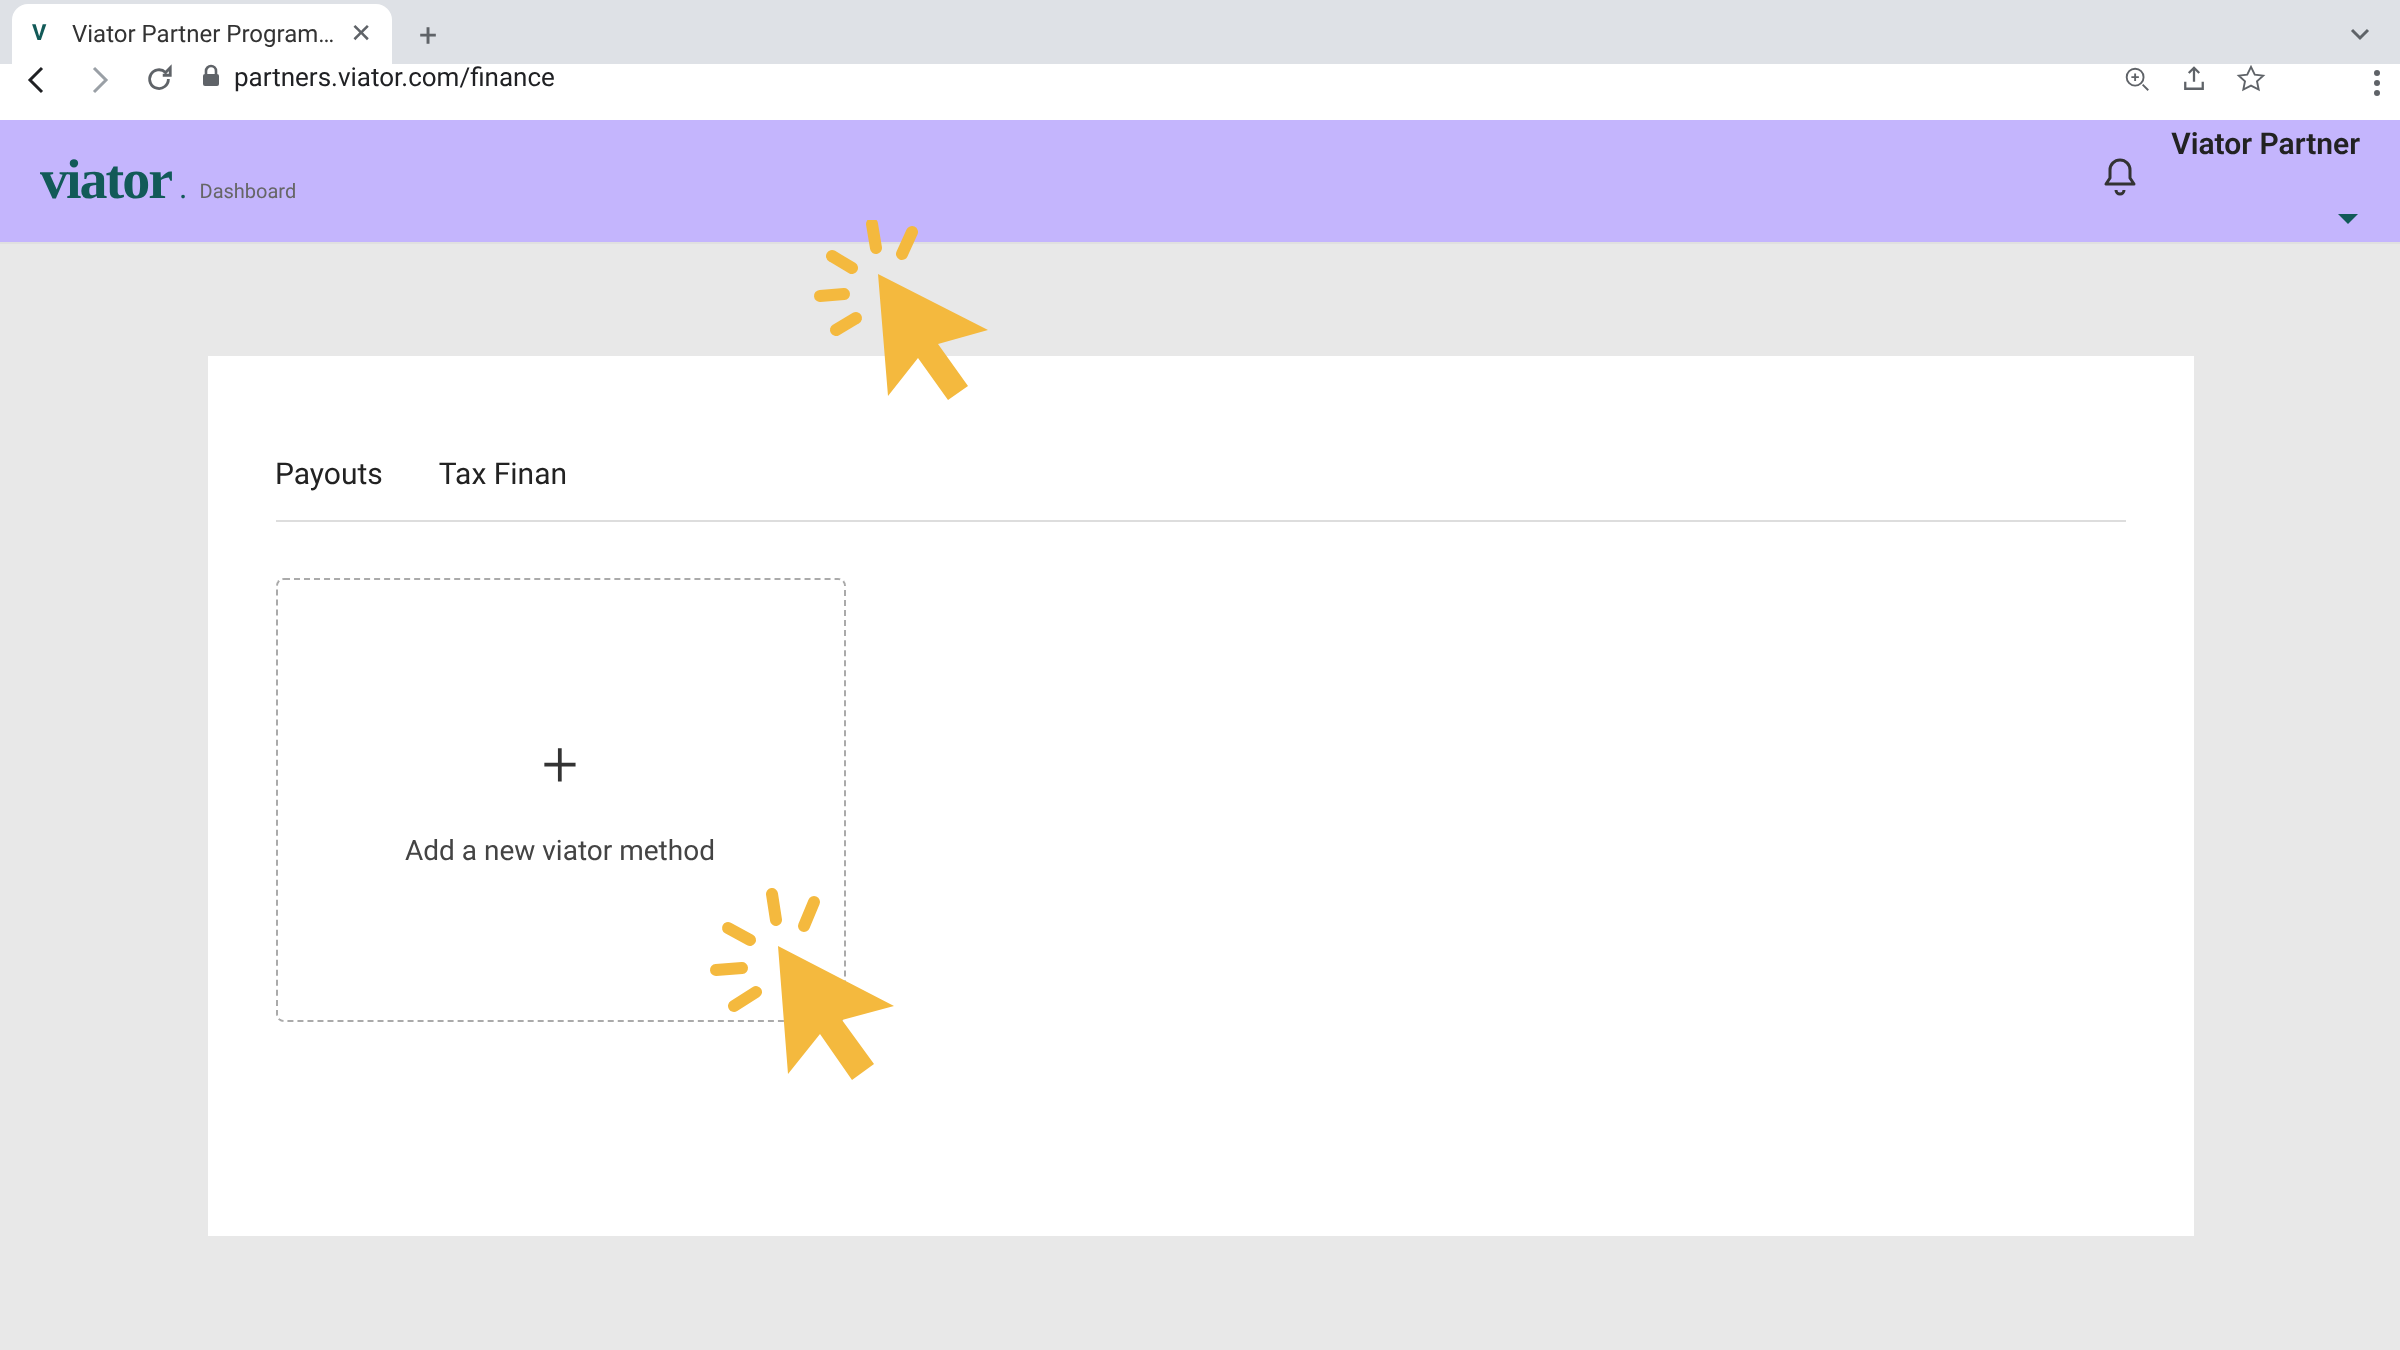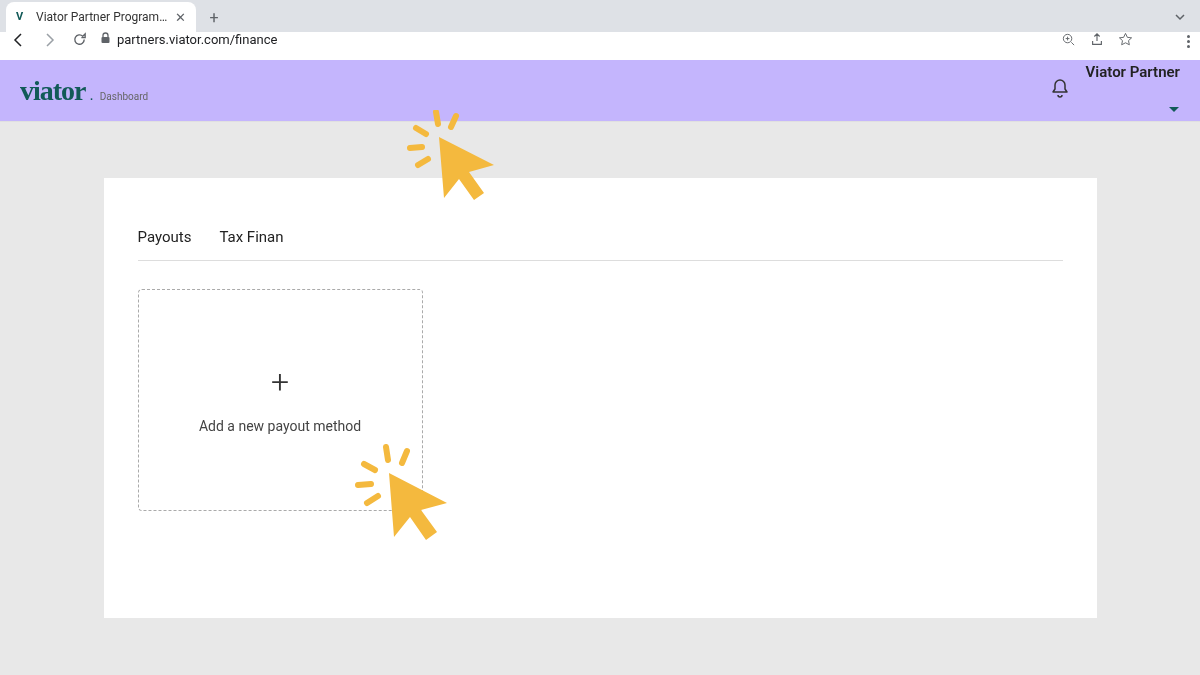--- a/index.html
+++ b/index.html
@@ -297,21 +297,21 @@
 </div>
 
 <div class="page-bg">
   <div class="content-card">
     <div class="sub-tabs">
       <div class="sub-tab">Payouts</div>
       <div class="sub-tab">Tax Finan</div>
     </div>
     <div class="add-card">
       <div class="plus">+</div>
-      <div class="add-label">Add a new payout method</div>
+      <div class="add-label">Add a new viator method</div>
     </div>
   </div>
 </div>
 
 <svg class="cursor-annotation cursor1" width="95" height="95" viewBox="0 0 95 95">
   <g stroke="#f4b93e" stroke-width="6" stroke-linecap="round">
     <line x1="30" y1="2" x2="32" y2="14"></line>
     <line x1="50" y1="6" x2="45" y2="17"></line>
     <line x1="10" y1="18" x2="20" y2="24"></line>
     <line x1="4" y1="38" x2="16" y2="37"></line>

